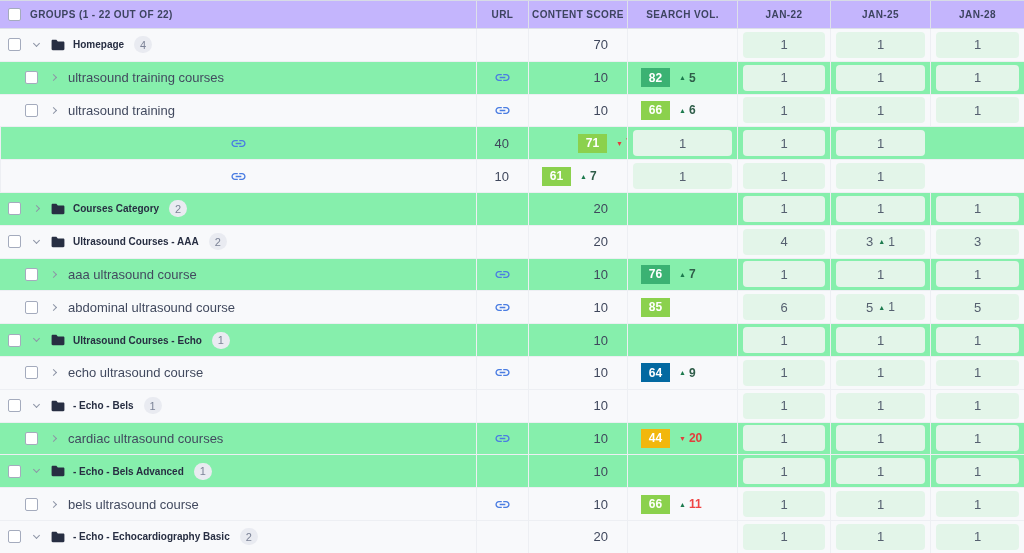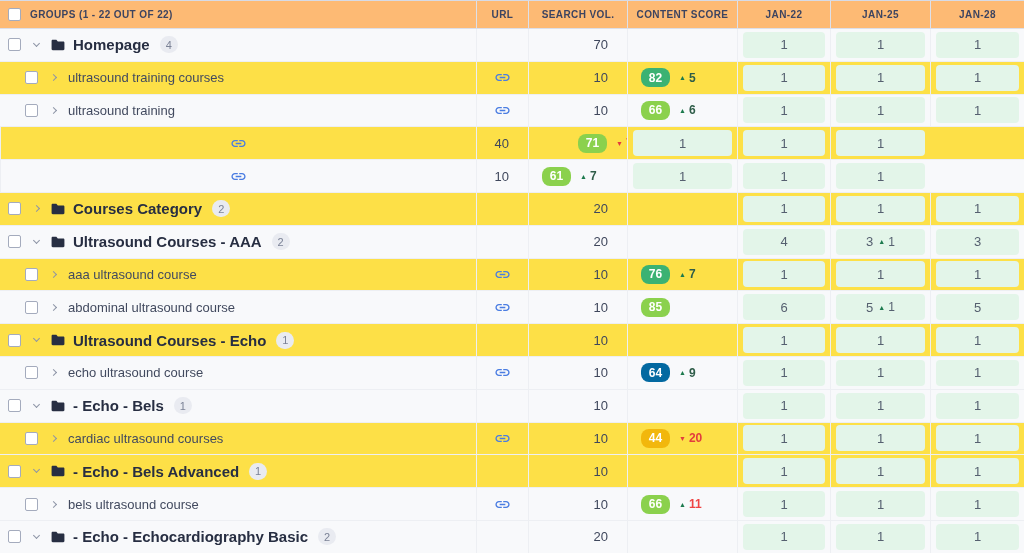--- a/index.html
+++ b/index.html
@@ -1,58 +1,58 @@
 <!DOCTYPE html>
 <html><head>
 <meta charset="utf-8">
 <style>
   * { box-sizing: border-box; margin: 0; padding: 0; }
   body { font-family: "Liberation Sans", sans-serif; background: #fff; }
   .table { width: 1024px; height: 553px; overflow: hidden; border-top: 1px solid #d7dbe6; background: #fff; }
   .grid-row { display: grid; grid-template-columns: 476px 52px 99px 110px 93px 100px 94px; }
-  .thead { height: 28px; background: #fdba74; border-bottom: 1px solid #dcdfe9; }
+  .thead { height: 28px; background: #c4b5fd; border-bottom: 1px solid #dcdfe9; }
   .th { display: flex; align-items: center; justify-content: center; font-size: 10px; font-weight: bold; letter-spacing: .4px; color: #3d4460; border-left: 1px solid #dde0ea; }
   .th.groups { justify-content: flex-start; padding-left: 8px; gap: 9px; border-left: none; }
-  .row { height: 32.8px; border-bottom: 1px solid #edeff3; background: #fde047; }
+  .row { height: 32.8px; border-bottom: 1px solid #edeff3; background: #86efac; }
   .row.shaded { background: #f8f9fb; }
   .cell { display: flex; align-items: center; border-left: 1px solid #edeff3; overflow: hidden; }
   .cell.main { border-left: none; }
   .cell.url { justify-content: center; }
   .cell.vol { justify-content: flex-end; padding-right: 19px; font-size: 13px; color: #3f475c; }
   .cell.score { padding-left: 13px; gap: 9px; }
   .cell.rank { padding: 0 5px; }
   .checkbox { width: 13px; height: 13px; border: 1.5px solid #a4abbd; border-radius: 2px; background: #fff; flex: none; }
   .main.group .checkbox { margin-left: 8px; }
   .main.keyword .checkbox { margin-left: 25px; }
   .chev { width: 5px; height: 5px; border-right: 1.5px solid #8d94a6; border-bottom: 1.5px solid #8d94a6; flex: none; margin-left: 13px; }
   .chev.down { transform: rotate(45deg); margin-top: -3px; }
   .chev.right { transform: rotate(-45deg); }
   .folder { margin-left: 12px; flex: none; display: flex; }
-  .glabel { margin-left: 8px; font-size: 15px; font-weight: bold; color: #272e42; }
+  .glabel { margin-left: 8px; font-size: 10px; font-weight: bold; color: #272e42; }
   .klabel { margin-left: 12px; font-size: 13px; color: #424a5f; }
   .badge { margin-left: 10px; min-width: 18px; height: 17px; padding: 0 5px; border-radius: 9px; background: #e9ebf1; color: #7b8296; font-size: 11px; display: flex; align-items: center; justify-content: center; }
   .linkicon { display: flex; }
-  .pill { min-width: 29px; height: 19px; padding: 0 7px; border-radius: 8px; color: #fff; font-size: 12px; font-weight: bold; display: flex; align-items: center; justify-content: center; }
+  .pill { min-width: 29px; height: 19px; padding: 0 7px; border-radius: 0; color: #fff; font-size: 12px; font-weight: bold; display: flex; align-items: center; justify-content: center; }
   .change { display: flex; align-items: center; gap: 3px; font-size: 12px; font-weight: bold; }
   .change .arrow { font-size: 7px; line-height: 1; }
   .rankbox { width: 100%; height: 26px; border-radius: 4px; display: flex; align-items: center; justify-content: center; gap: 5px; font-size: 13px; color: #566070; }
   .rankbox .change { font-size: 12px; font-weight: normal; color: #566070; }
 </style>
 </head>
 <body>
 
 <div class="table">
   <div class="grid-row thead">
     <div class="th groups">
       <span class="checkbox"></span>
       <span>GROUPS (1 - 22 OUT OF 22)</span>
     </div>
     <div class="th">URL</div>
+    <div class="th">CONTENT SCORE</div>
     <div class="th">SEARCH VOL.</div>
-    <div class="th">CONTENT SCORE</div>
     <div class="th">JAN-22</div>
     <div class="th">JAN-25</div>
     <div class="th">JAN-28</div>
   </div>
   <div id="rows">
       <div class="grid-row row shaded">
         <div class="cell main group">
           <span class="checkbox"></span>
           <span class="chev down"></span>
           <span class="folder">

